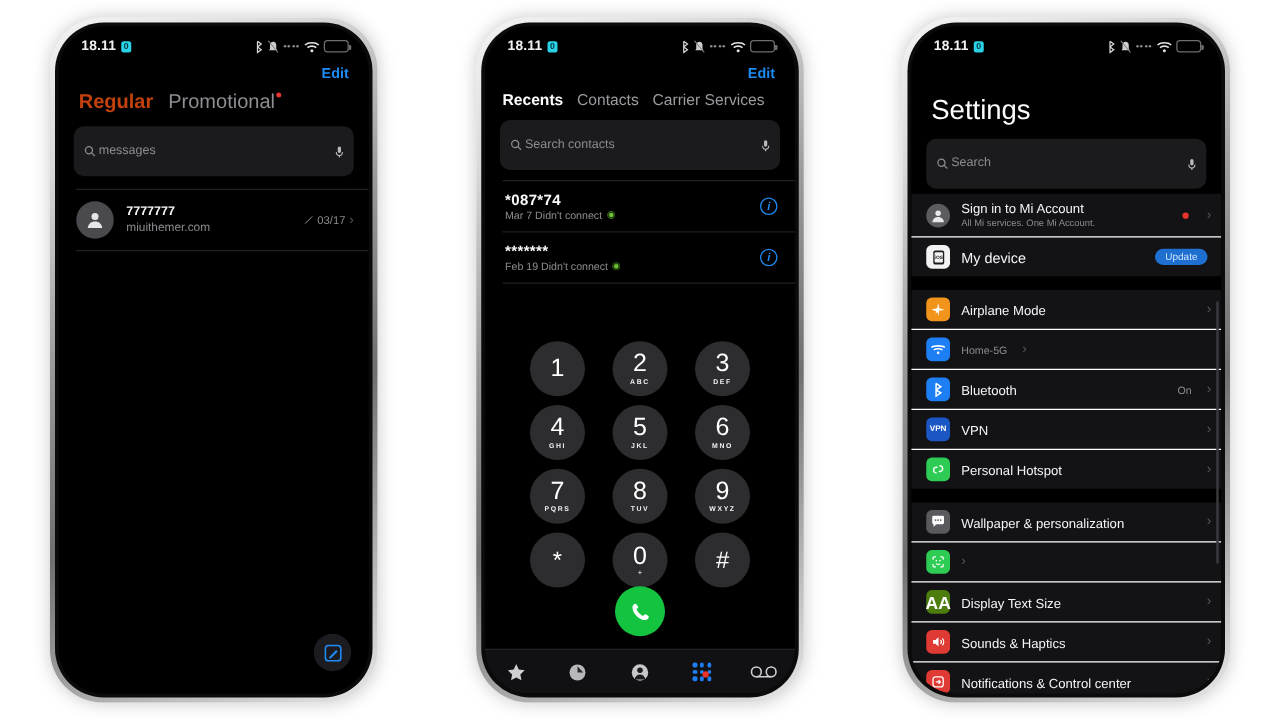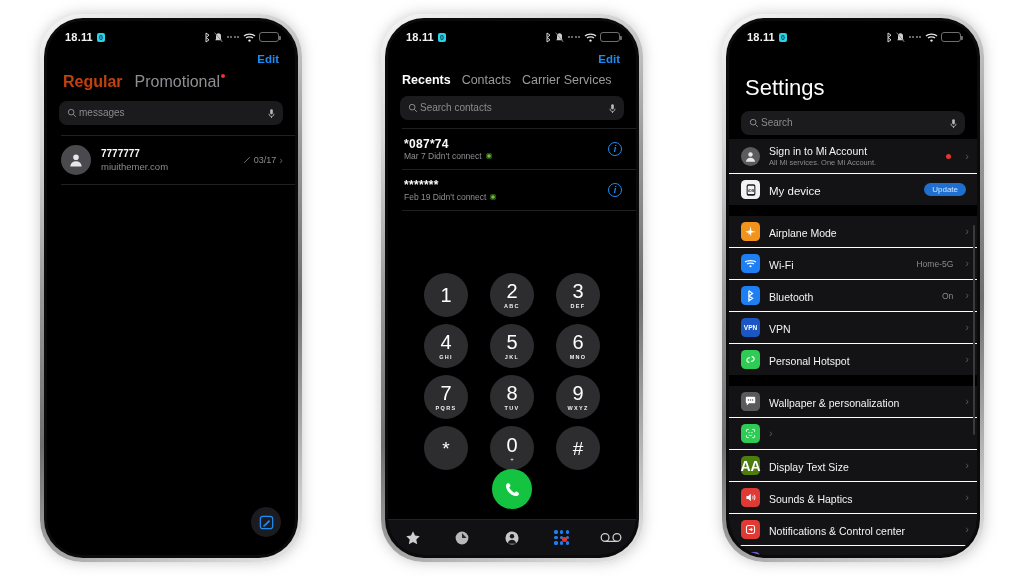--- a/index.html
+++ b/index.html
@@ -82,21 +82,21 @@
   
   .edit-link {
     text-align: right;
     color: #1e8cf5;
     font-size: 11.5px;
     font-weight: bold;
     padding: 6px 16px 0 0;
   }
   .searchbar {
     margin: 0 12px;
-    height: 24px;
+    height: 40px;
     background: #1b1b1d;
     border-radius: 8px;
     display: flex; align-items: center;
     padding: 0 8px;
     gap: 4px;
   }
   .searchbar .sb-ph {
     flex: 1;
     font-size: 10px;
     color: #8b8b90;
@@ -628,23 +628,20 @@
             <span class="chev">›</span>
           </div>
           <div class="st-row">
             <span class="ic" style="background:#1e7ff5">
               <svg width="13" height="11" viewBox="0 0 16 12">
                     <path d="M1.4 4.2 C3.6 2 12.4 2 14.6 4.2" stroke="#fff" stroke-width="1.5" fill="none"></path>
                     <path d="M3.8 6.6 C5.4 5.1 10.6 5.1 12.2 6.6" stroke="#fff" stroke-width="1.5" fill="none"></path>
                     <circle cx="8" cy="9.4" r="1.3" fill="#fff"></circle>
                   </svg>
             </span>
-            <span class="st-label-wrap">
-              <span class="st-label">Wi-Fi</span>
-            </span>
             <span class="st-value">Home-5G</span>
             <span class="chev">›</span>
           </div>
           <div class="st-row">
             <span class="ic" style="background:#1e7ff5">
               <svg width="11" height="13" viewBox="0 0 12 16">
                     <path d="M4 2 L8.6 5.4 L4 8.6 L4 2 M4 8.6 L8.6 11.4 L4 14.6 L4 8.6" fill="none" stroke="#fff" stroke-width="1.5"></path>
                   </svg>
             </span>
             <span class="st-label-wrap">

